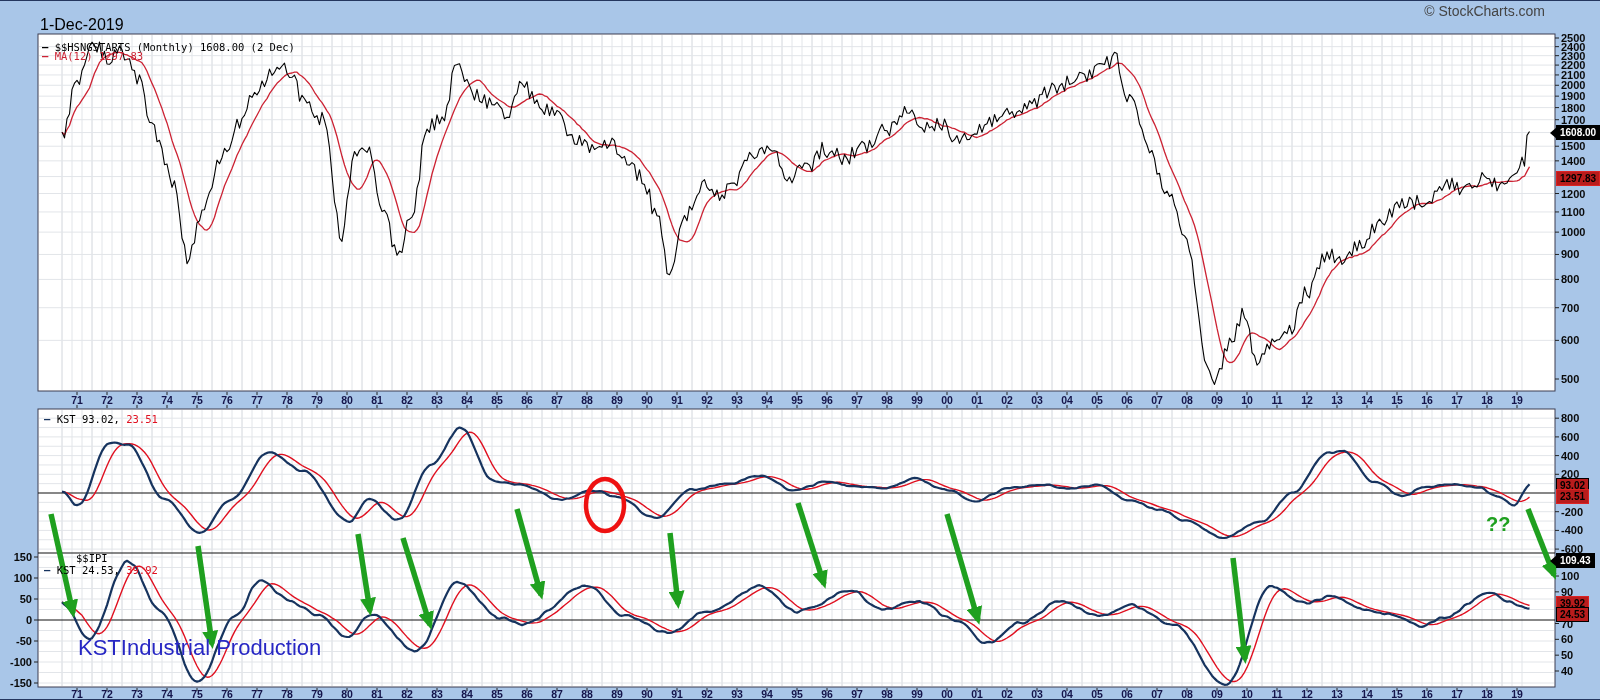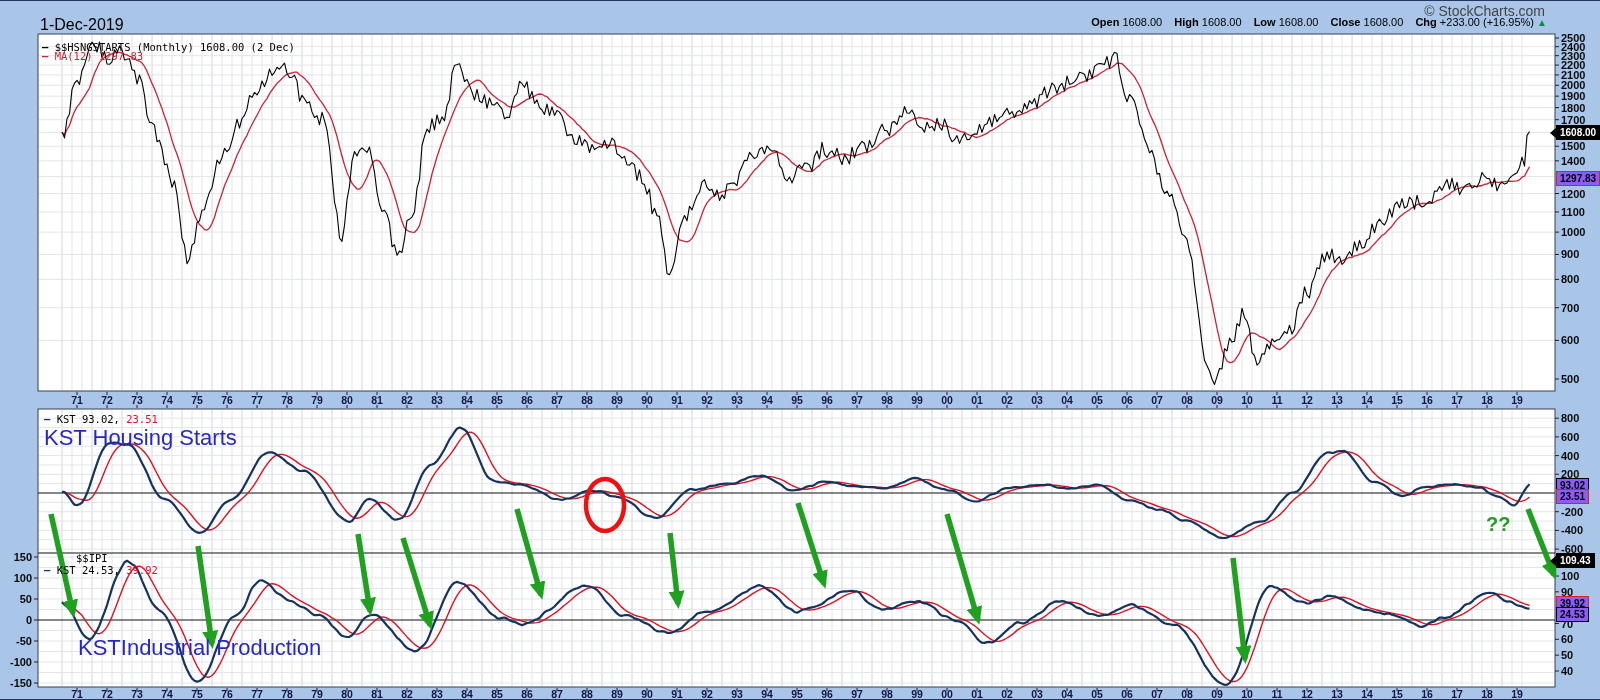--- a/index.html
+++ b/index.html
@@ -22,21 +22,21 @@
   .ohlc .up{color:#0a8a4a;font-size:10px;}
   .leg{font-family:"DejaVu Sans Mono", monospace;font-size:10.5px;color:#000;}
   .leg .red{color:#cc2233;}
   .leg .sig{color:#e01020;}
   .leg .navy{color:#16335e;}
   .ann-blue{font-size:22px;color:#2727c4;letter-spacing:0px;}
   .qq{font-size:20px;font-weight:bold;color:#1fa01f;}
   .tag{
     position:absolute;left:1556px;z-index:3;
     font-size:10px;font-weight:bold;line-height:11px;
-    padding:1px 3px 1px 3px;border:1px solid #000;background:#8b5cf6;color:#000;
+    padding:1px 3px 1px 3px;border:1px solid #000;background:#b91c1c;color:#000;
   }
   .tag-dark{background:#000;color:#fff;border-color:#000;}
   .tag-red{border-color:#d22;}
   .notch{
     position:absolute;left:-7px;top:1px;width:0;height:0;
     border-top:6px solid transparent;border-bottom:6px solid transparent;
     border-right:7px solid #000;
   }
 </style>
 </head>
@@ -753,44 +753,35 @@
         <line x1="798" y1="502" x2="824" y2="583" stroke="#1fa01f" stroke-width="5.5" marker-end="url(#ah)"></line>
         <line x1="947" y1="513" x2="978" y2="619" stroke="#1fa01f" stroke-width="5.5" marker-end="url(#ah)"></line>
         <line x1="1233" y1="557" x2="1245" y2="658" stroke="#1fa01f" stroke-width="5.5" marker-end="url(#ah)"></line>
         <line x1="1528" y1="508" x2="1554" y2="574" stroke="#1fa01f" stroke-width="5.5" marker-end="url(#ah)"></line>
         <ellipse cx="605" cy="504" rx="19" ry="26" fill="none" stroke="#ee1111" stroke-width="4.5"></ellipse>
       </g>
     </svg>
 
   <div class="ovl hdr-copy" style="right:55px;top:2px;">© StockCharts.com</div>
   <div class="ovl hdr-date" style="left:40px;top:15px;">1-Dec-2019</div>
-  <div class="ovl ohlc" style="right:53px;top:15px;">
-    <b>Open</b> <span>1608.00</span>
-    <b>High</b> <span>1608.00</span>
-    <b>Low</b> <span>1608.00</span>
-    <b>Close</b> <span>1608.00</span>
-    <b>Chg</b> <span>+233.00 (+16.95%)</span>
-    <span class="up">▲</span>
-  </div>
 
   <div class="ovl leg" style="left:42px;top:40px;">
     <b>—</b>
     <span>$$HSNGSTARTS (Monthly) 1608.00 (2 Dec)</span>
   </div>
   <div class="ovl leg red" style="left:42px;top:49px;">
     <b class="red">—</b>
     <span class="red">MA(12) 1297.83</span>
   </div>
 
   <div class="ovl leg" style="left:44px;top:412px;">
     <b class="navy">—</b>
     <span>KST 93.02,</span>
     <span class="sig">23.51</span>
   </div>
-  <div class="ovl ann-blue" style="left:44px;top:424px;">KST Housing Starts</div>
 
   <div class="ovl leg" style="left:76px;top:551px;">$$IPI</div>
   <div class="ovl leg" style="left:44px;top:563px;">
     <b class="navy">—</b>
     <span>KST 24.53,</span>
     <span class="sig">39.92</span>
   </div>
   <div class="ovl ann-blue" style="left:46px;top:634px;margin-left:32px;">KSTIndustrial Production</div>
   <div class="ovl qq" style="left:1486px;top:512px;">??</div>
 

